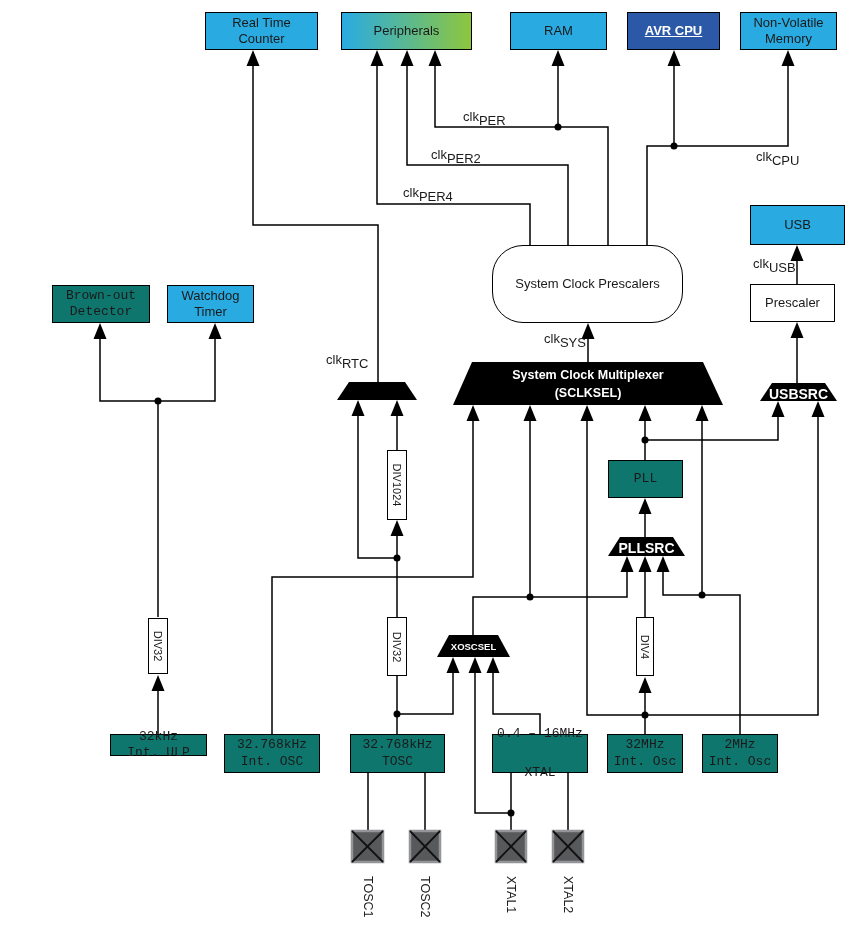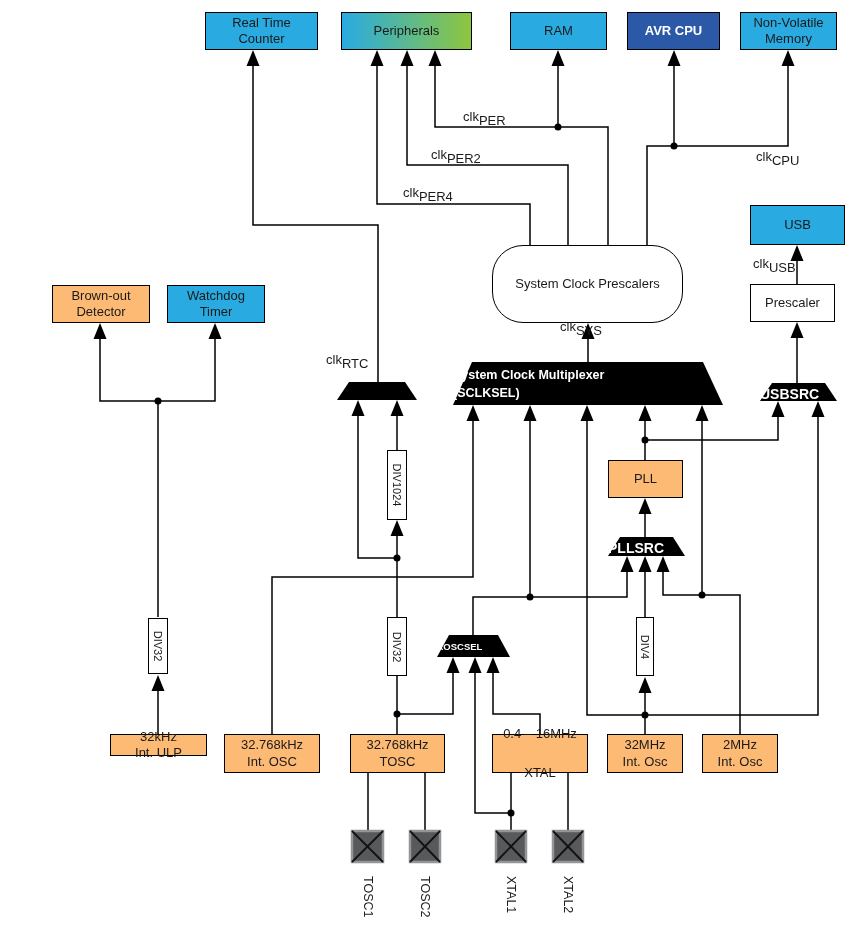--- a/index.html
+++ b/index.html
@@ -3,25 +3,25 @@
 <meta charset="utf-8">
 <style>
   html,body{margin:0;padding:0;background:#fff;}
   #stage{position:relative;width:865px;height:948px;background:#fff;overflow:hidden;
          font-family:"Liberation Sans",sans-serif;color:#1a1a1a;}
   #wiring{position:absolute;left:0;top:0;}
   .box{position:absolute;box-sizing:border-box;display:flex;flex-direction:column;
        align-items:center;justify-content:center;text-align:center;
        font-size:13px;line-height:1.25;border:1px solid #000;}
   .cyan{background:#29ABE2;}
-  .green{background:#fdba74;}
-  .blue{background:#2B59A8;color:#fff;font-weight:bold;}
+  .green{background:#0f766e;font-family:Liberation Mono, monospace;}
+  .blue{background:#2B59A8;color:#fff;font-weight:bold;text-decoration:underline;}
   .grad{background:linear-gradient(90deg,#29ABE2,#8DC63F);}
   .whitebox{background:#fff;border:1.5px solid #000;}
-  .muxlabel{position:absolute;color:#fff;font-weight:bold;}
+  .muxlabel{position:absolute;color:#fff;font-weight:bold;text-align:center;}
   .mux-big{font-size:12.5px;line-height:1.4;}
   .mux-sm{font-size:14px;line-height:1;}
   .clk{position:absolute;font-size:13px;white-space:nowrap;}
   .clk sub{font-size:13px;}
   .divbox{position:absolute;background:#fff;border:1.5px solid #000;box-sizing:border-box;}
   .rot{position:absolute;left:50%;top:50%;transform:translate(-50%,-50%) rotate(90deg);
        font-size:11px;white-space:nowrap;text-align:center;}
   .pinlabel{position:absolute;width:60px;height:14px;transform:rotate(90deg);
             font-size:12.5px;white-space:nowrap;text-align:left;}
 </style>
@@ -156,21 +156,21 @@
   <div class="box cyan" style="left:740px;top:12px;width:97px;height:38px;">
     <div>Non-Volatile</div>
     <div>Memory</div>
   </div>
 
   <div class="box green" style="left:52px;top:285px;width:98px;height:38px;">
     <div>Brown-out</div>
     <div>Detector</div>
   </div>
 
-  <div class="box cyan" style="left:167px;top:285px;width:98px;height:38px;">
+  <div class="box cyan" style="left:167px;top:285px;width:87px;height:38px;">
     <div>Watchdog</div>
     <div>Timer</div>
   </div>
 
   <div class="box cyan" style="left:750px;top:205px;width:95px;height:40px;">USB</div>
 
   <div class="box whitebox" style="left:750px;top:284px;width:85px;height:38px;">Prescaler</div>
 
   <div class="box whitebox" style="left:492px;top:245px;width:191px;height:78px;border-radius:31px;">System Clock Prescalers</div>
 
@@ -227,21 +227,21 @@
   </div>
   <div class="clk" style="left:431px;top:147px;">
     <span>clk</span><sub>PER2</sub>
   </div>
   <div class="clk" style="left:403px;top:185px;">
     <span>clk</span><sub>PER4</sub>
   </div>
   <div class="clk" style="left:756px;top:149px;">
     <span>clk</span><sub>CPU</sub>
   </div>
-  <div class="clk" style="left:544px;top:319px;margin-left:16px;">
+  <div class="clk" style="left:544px;top:331px;">
     <span>clk</span><sub>SYS</sub>
   </div>
   <div class="clk" style="left:326px;top:352px;">
     <span>clk</span><sub>RTC</sub>
   </div>
   <div class="clk" style="left:753px;top:256px;">
     <span>clk</span><sub>USB</sub>
   </div>
 
   <div class="pinlabel" style="left:338px;top:899px;">TOSC1</div>

